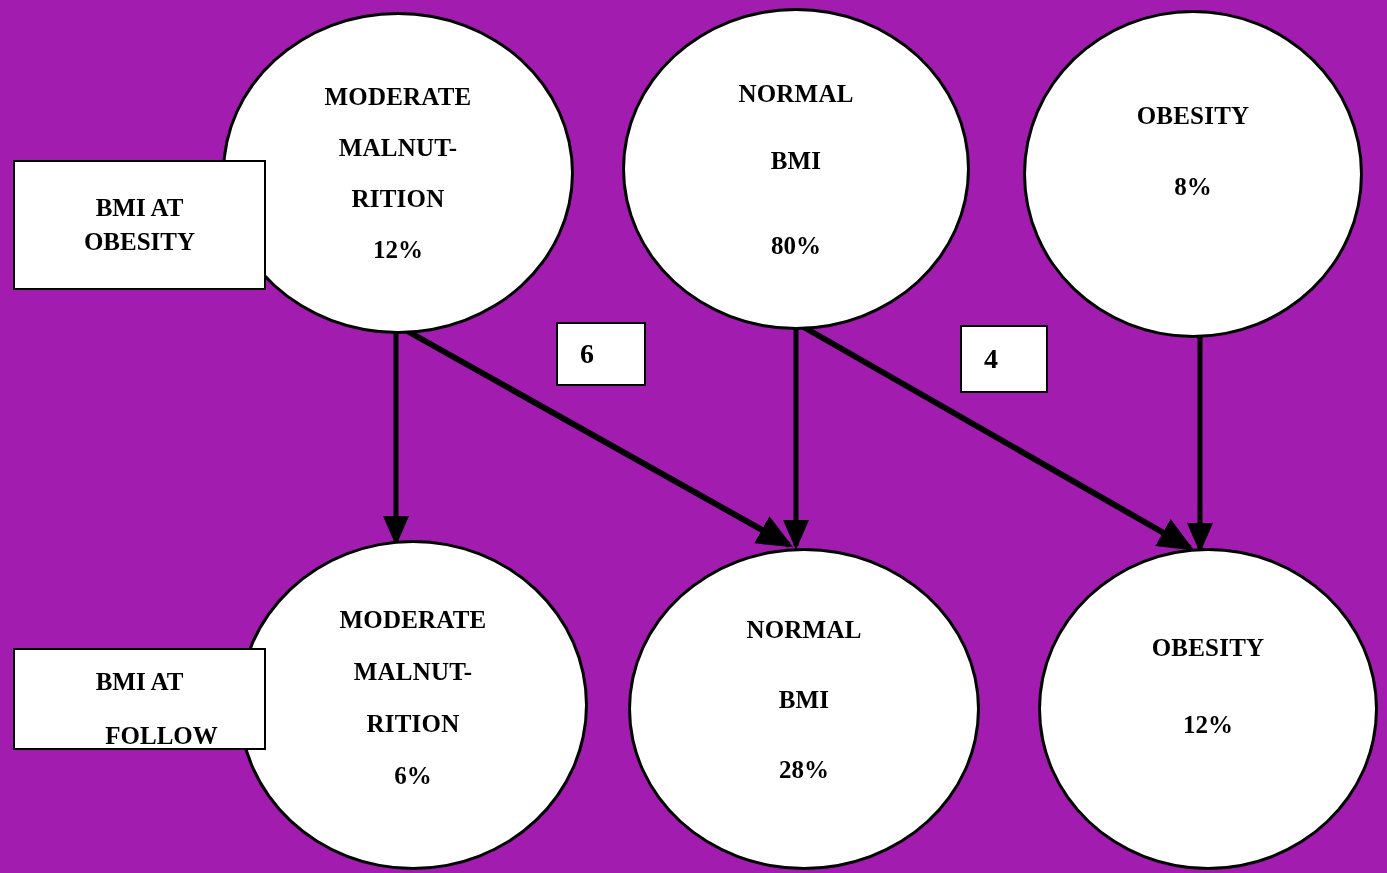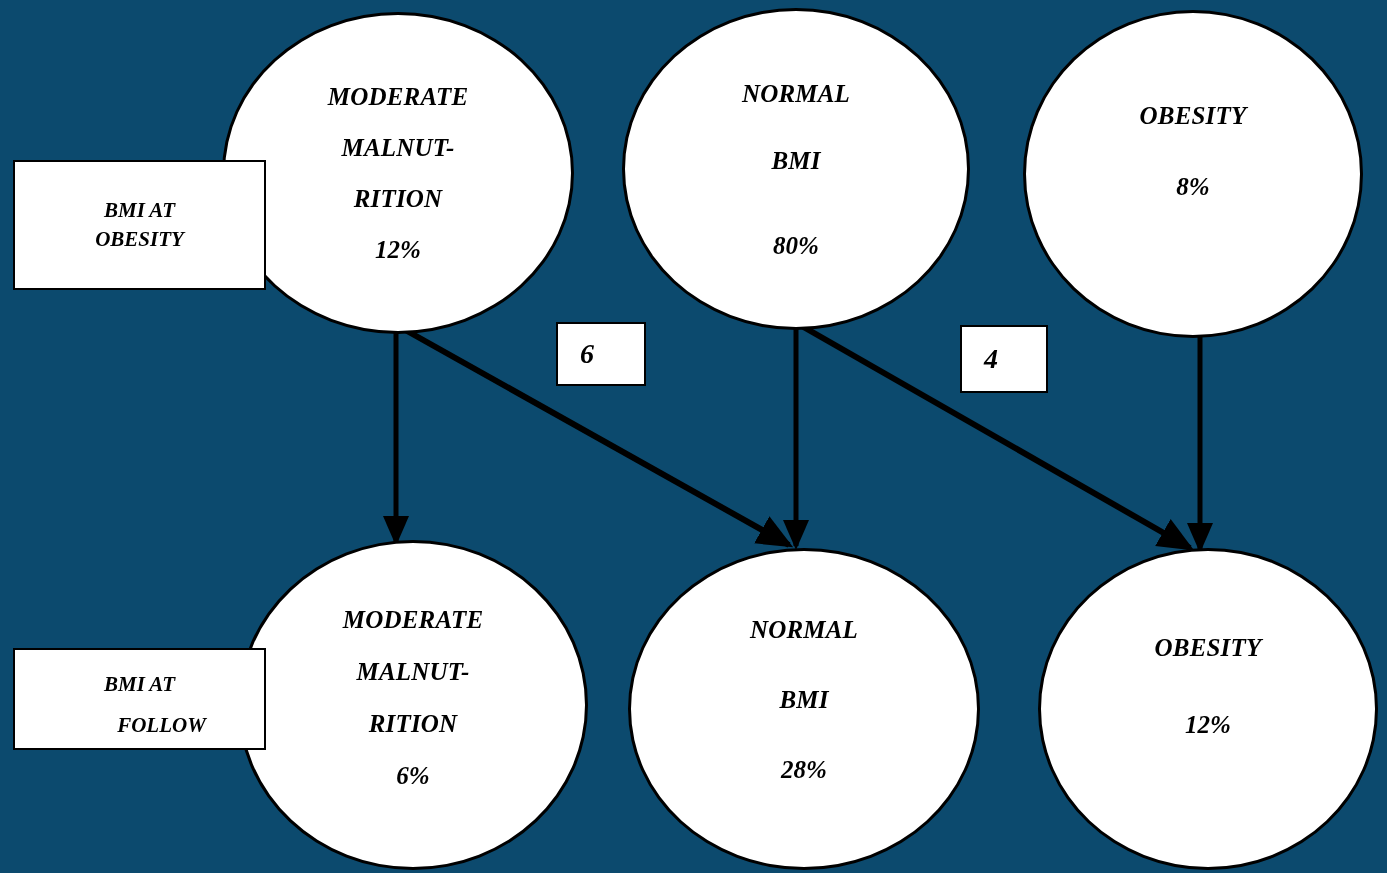--- a/index.html
+++ b/index.html
@@ -4,24 +4,23 @@
 <style>
   html, body {
     margin: 0;
     padding: 0;
     background: #ffffff;
   }
   #stage {
     position: relative;
     width: 1387px;
     height: 873px;
-    background: #0c4a6e;
+    background: #a21caf;
     overflow: hidden;
     font-family: "Liberation Serif", "DejaVu Serif", serif;
-    font-style: italic;
   }
   #edges {
     position: absolute;
     left: 0;
     top: 0;
     width: 1387px;
     height: 873px;
     z-index: 1;
   }
   .node {
@@ -57,21 +56,21 @@
     background: #ffffff;
     box-sizing: border-box;
     display: flex;
     flex-direction: column;
     align-items: center;
     justify-content: center;
     z-index: 3;
   }
   .row-label .line {
     font-weight: bold;
-    font-size: 21px;
+    font-size: 25px;
     color: #000000;
     text-align: right;
     line-height: 1.38;
     white-space: nowrap;
   }
   .edge-label {
     position: absolute;
     border: 2px solid #000000;
     background: #ffffff;
     box-sizing: border-box;
@@ -93,21 +92,21 @@
   #node-top-ob   { left: 1023px; top: 10px; width: 340px; height: 328px; }
 
   
   #node-bot-mm   { left: 238px; top: 540px; width: 350px; height: 330px; }
   #node-bot-nb   { left: 628px; top: 548px; width: 352px; height: 322px; }
   #node-bot-ob   { left: 1038px; top: 548px; width: 340px; height: 322px; }
 
   
   #row-label-diagnosis { left: 13px; top: 160px; width: 253px; height: 130px; }
   #row-label-followup  { left: 13px; top: 648px; width: 253px; height: 102px; }
-  #row-label-followup .overflow-line { position: relative; top: 12px; margin-left: 44px; }
+  #row-label-followup .overflow-line { position: relative; top: 20px; margin-left: 44px; }
 
   
   #edge-label-6 { left: 556px; top: 322px; width: 90px; height: 64px; }
   #edge-label-4 { left: 960px; top: 325px; width: 88px; height: 68px; }
 </style>
 </head>
 <body>
 
 <div id="stage">
 

